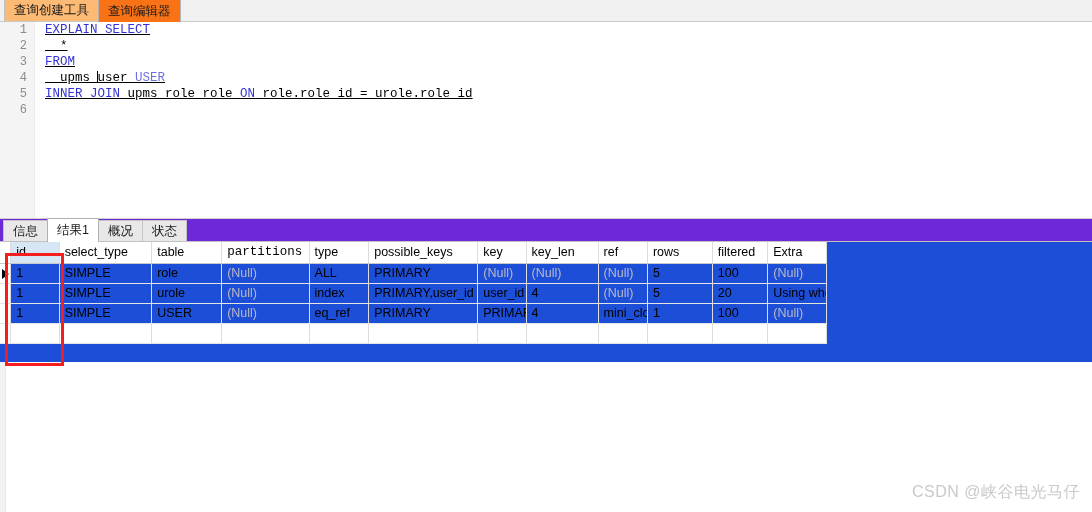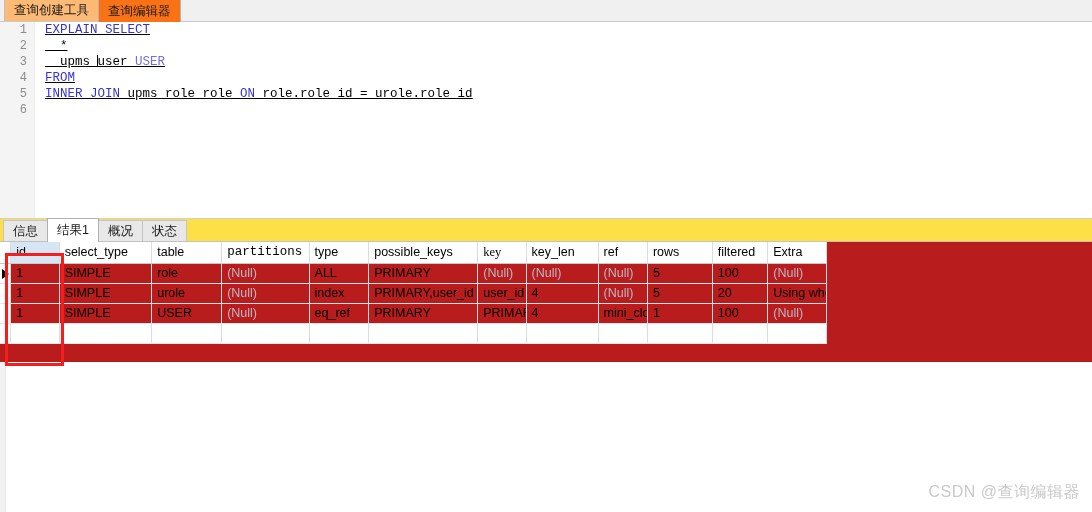--- a/index.html
+++ b/index.html
@@ -93,21 +93,21 @@
     width: 0;
     border-left: 1px solid #000;
     height: 12px;
     vertical-align: -2px;
     margin: 0 -0.5px;
   }
 
   
   .restabbar {
     height: 23px;
-    background: #fde047;
+    background: #6d28d9;
     border-bottom: 1px solid #c2c2c2;
     display: flex;
     align-items: flex-end;
     padding-left: 3px;
     box-sizing: border-box;
   }
   .rtab {
     height: 20px;
     line-height: 20px;
     padding: 0 9px;
@@ -126,21 +126,21 @@
     height: 23px;
     line-height: 22px;
     margin-bottom: -1px;
     position: relative;
     z-index: 2;
   }
 
   
   .gridwrap {
     position: relative;
-    background: #b91c1c;
+    background: #1d4ed8;
     height: 120px;
   }
   table.grid {
     border-collapse: collapse;
     table-layout: fixed;
     font-size: 12.5px;
     width: 827px;
   }
   table.grid th, table.grid td {
     border-right: 1px solid #dcdcdc;
@@ -234,22 +234,22 @@
       <div class="ln">1</div>
       <div class="ln">2</div>
       <div class="ln">3</div>
       <div class="ln">4</div>
       <div class="ln">5</div>
       <div class="ln">6</div>
     </div>
   <div class="code" id="code">
       <div class="cl"><span class="kw">EXPLAIN SELECT</span></div>
       <div class="cl"><span>  *</span></div>
+      <div class="cl"><span class="kw">FROM</span></div>
       <div class="cl"><span>  upms_</span><span class="cursor"></span><span>user </span><span class="kw2">USER</span></div>
-      <div class="cl"><span class="kw">FROM</span></div>
       <div class="cl"><span class="kw">INNER JOIN</span><span> upms_role role </span><span class="kw">ON</span><span> role.role_id = urole.role_id</span></div>
     </div>
 </div>
 
 <div class="restabbar" id="result-tabs">
     <div class="rtab">信息</div>
     <div class="rtab active">结果1</div>
     <div class="rtab">概况</div>
     <div class="rtab">状态</div>
   </div>
@@ -258,21 +258,21 @@
   <table class="grid">
     <thead>
       <tr id="grid-head">
           <th class="marker"></th>
           <th class="idh" style="width: 47px;">id</th>
           <th style="width: 90px;">select_type</th>
           <th style="width: 68px;">table</th>
           <th style="width: 85px; font-family: Liberation Mono, monospace;">partitions</th>
           <th style="width: 58px;">type</th>
           <th style="width: 106px;">possible_keys</th>
-          <th style="width: 47px; font-family: Liberation Serif, serif;">key</th>
+          <th style="width: 47px;">key</th>
           <th style="width: 70px;">key_len</th>
           <th style="width: 48px;">ref</th>
           <th style="width: 63px;">rows</th>
           <th style="width: 54px;">filtered</th>
           <th style="width: 57px;">Extra</th>
         </tr>
     </thead>
     <tbody id="grid-body">
         <tr>
           <td class="marker">
@@ -335,16 +335,16 @@
           <td style="width: 63px;"></td>
           <td style="width: 67px;"></td>
           <td style="width: 57px;"></td>
         </tr>
       </tbody>
   </table>
 </div>
 
 <div class="lowerpane">
   <div class="leftrail"></div>
-  <div class="watermark">CSDN @查询编辑器</div>
+  <div class="watermark">CSDN @峡谷电光马仔</div>
 </div>
 
 <div class="redbox"></div>
 
 </body></html>

